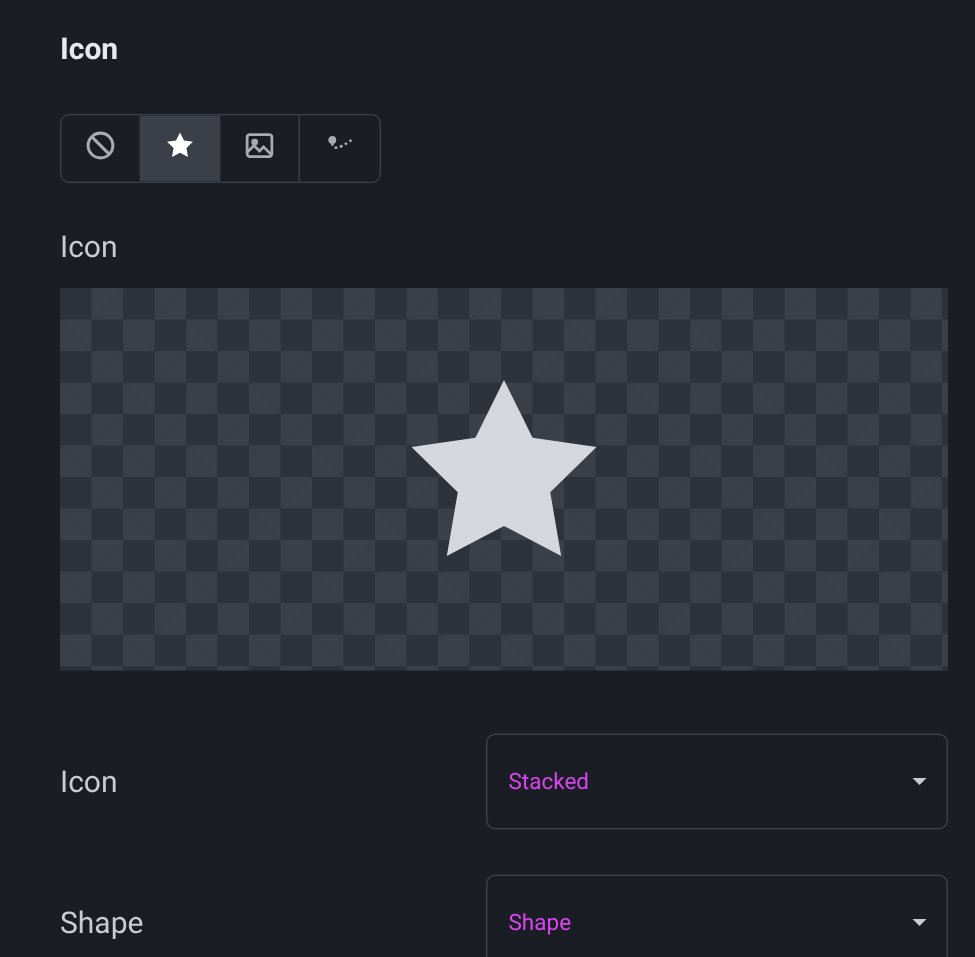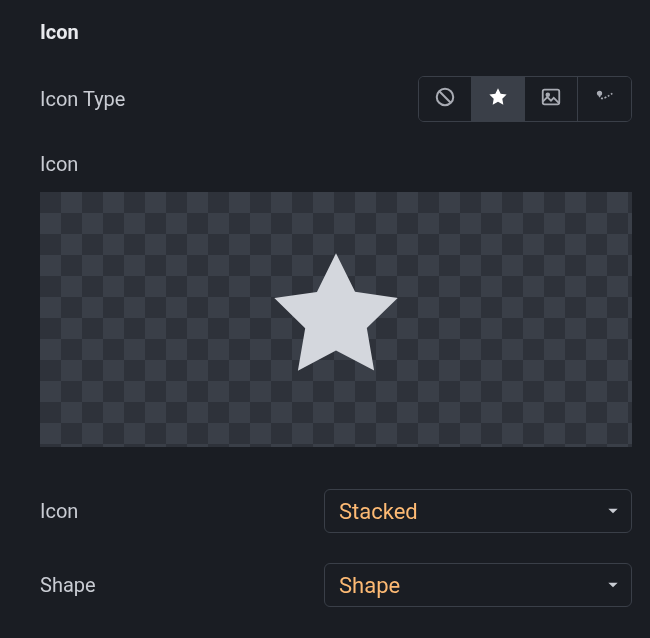--- a/index.html
+++ b/index.html
@@ -68,47 +68,46 @@
       justify-content: center;
       margin-bottom: 42px;
     }
     .preview svg { width: 150px; height: 150px; }
     .select-wrap {
       position: relative;
       width: 308px;
     }
     .select {
       width: 100%;
-      height: 44px;
+      height: 64px;
       background: #1a1d23;
       border: 1px solid #3a3f48;
       border-radius: 6px;
-      color: #fdba74;
-      font-size: 22px;
+      color: #d946ef;
+      font-size: 15px;
       padding: 0 40px 0 14px;
       display: flex;
       align-items: center;
       cursor: pointer;
     }
     .select-caret {
       position: absolute;
       right: 12px;
       top: 50%;
       transform: translateY(-50%);
       pointer-events: none;
     }
     .select-caret svg { width: 14px; height: 14px; }
   </style>
 </head>
 <body>
 
 <div class="section-title">Icon</div>
 
 <div class="row">
-  <div class="row-label">Icon Type</div>
   <div class="btn-group">
     <div class="seg">
       <span>
         <svg viewBox="0 0 24 24" fill="none" stroke="#a8abb3" stroke-width="2.2">
           <circle cx="12" cy="12" r="9"></circle>
           <line x1="5.5" y1="5.5" x2="18.5" y2="18.5"></line>
         </svg>
       </span>
     </div>
     <div class="seg selected">

